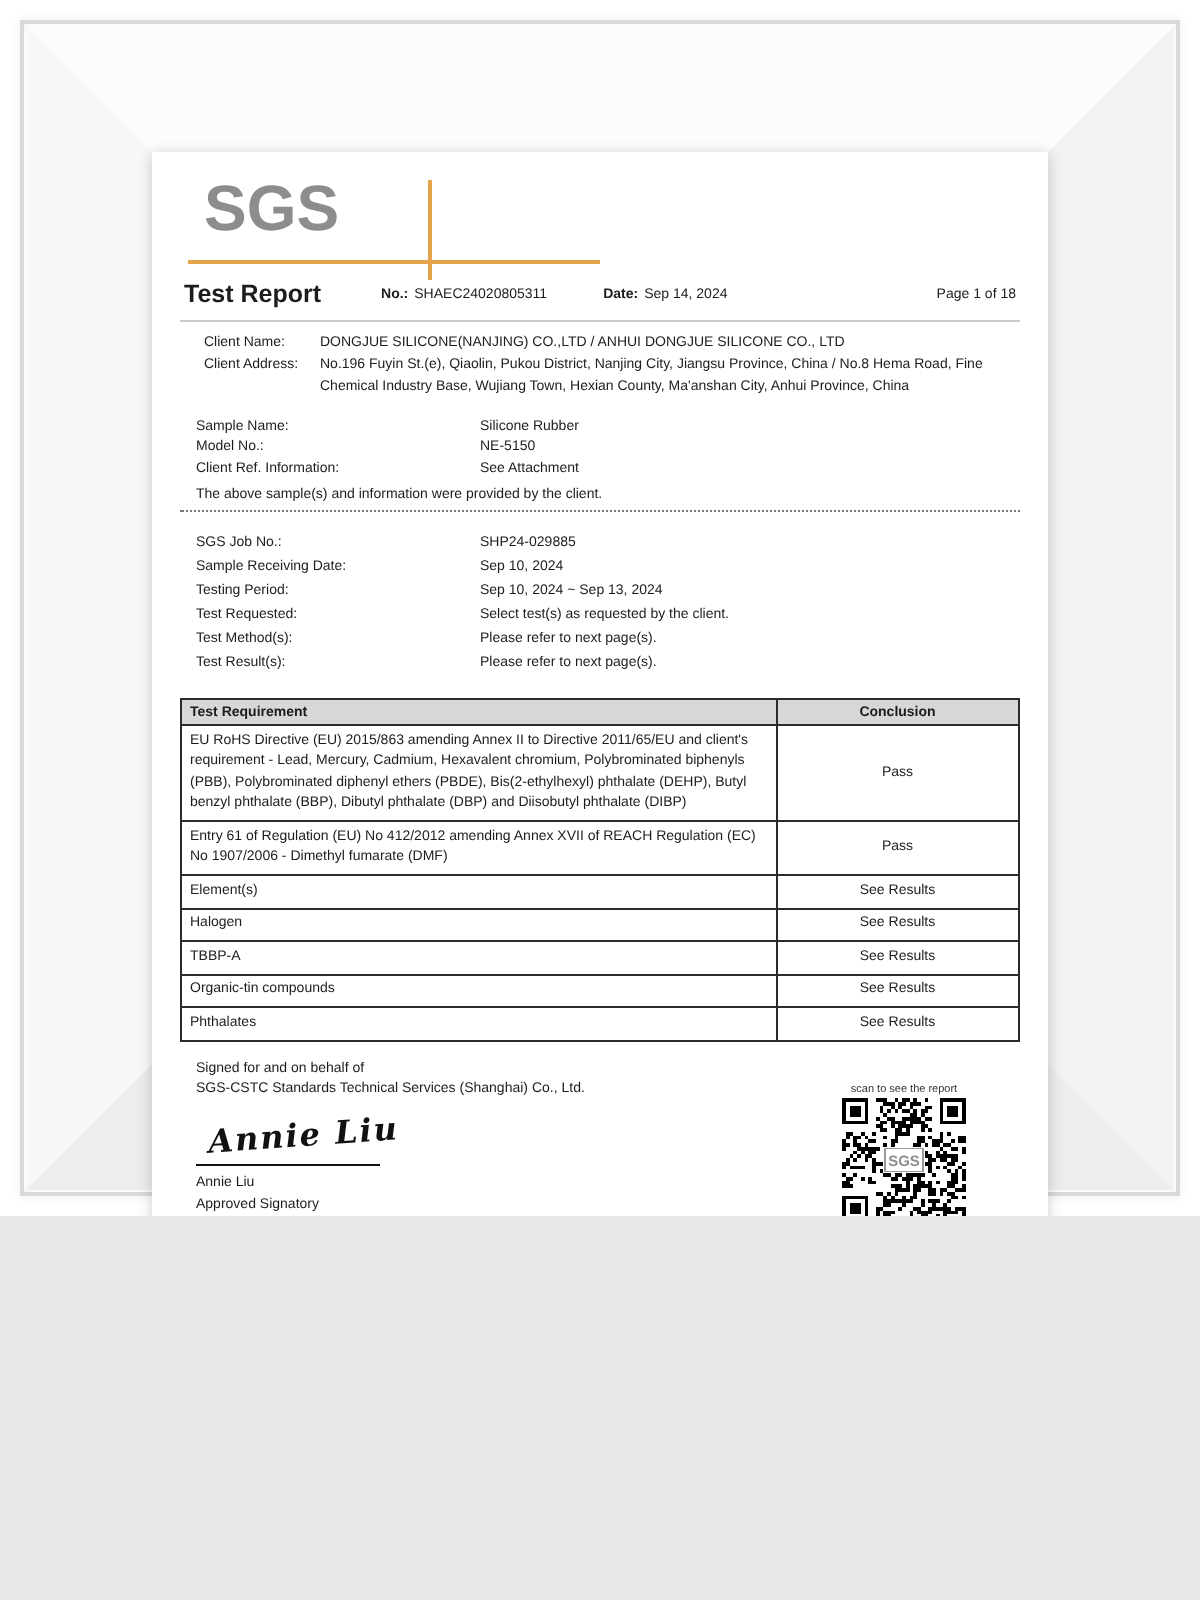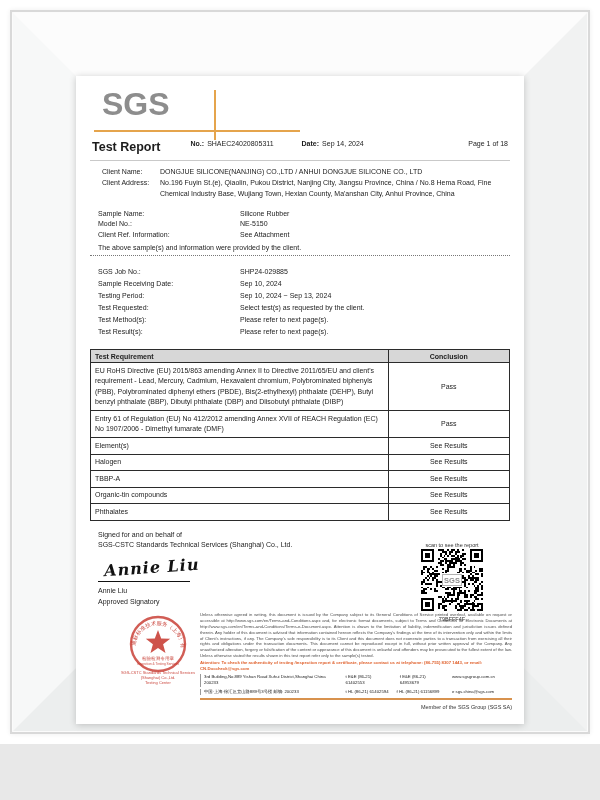--- a/index.html
+++ b/index.html
@@ -1,36 +1,36 @@
 <!DOCTYPE html>
 <html><head>
 <meta charset="utf-8">
 <style>
   html,body{margin:0;padding:0;background:#e8e8e8;}
   *{box-sizing:border-box;}
-  .scene{position:relative;width:600px;height:744px;background:#ffffff;overflow:hidden;
+  .scene{position:relative;width:600px;height:608px;background:#ffffff;overflow:hidden;
          font-family:"Liberation Sans",sans-serif;color:#1c1c1c;}
   .frame-edge-line{position:absolute;inset:10px;border:2px solid #d9d9d9;
          box-shadow:0 0 5px rgba(0,0,0,.07), inset 0 0 3px rgba(0,0,0,.05);}
   .frame-mat{position:absolute;inset:13px;
          border:63px solid;border-color:#fcfcfc #f1f2f2 #ecieee #f7f8f8;
          border-color:#fcfcfc #f1f2f2 #eceeee #f7f8f8;
          box-shadow:inset 0 1px 6px rgba(0,0,0,.10);}
   .doc{position:relative;width:448px;height:648px;background:#ffffff;
          box-shadow:0 1px 7px rgba(0,0,0,.2);padding:0 14px;overflow:hidden;}
 
   
   .logo-wrap{position:relative;height:50px;margin-top:10px;}
   .sgs-text{position:absolute;left:12px;top:0;font-size:32px;font-weight:bold;
          color:#8d8d8d;letter-spacing:0;font-family:"Liberation Sans",sans-serif;}
   .logo-hline{position:absolute;left:4px;top:44px;width:206px;height:2px;background:#e5a44c;}
   .logo-vline{position:absolute;left:124px;top:4px;width:2px;height:50px;background:#e5a44c;}
 
   
-  .title-row{display:flex;align-items:flex-start;border-bottom:1px solid #c9c9c9;
+  .title-row{display:flex;align-items:center;border-bottom:1px solid #c9c9c9;
          padding:4px 2px 6px 2px;}
   .rpt-title{font-size:12.5px;font-weight:bold;margin-right:30px;}
   .hlbl{font-size:7px;font-weight:bold;margin-right:3px;}
   .hval{font-size:7px;margin-right:28px;}
   .hpage{font-size:7px;margin-left:auto;}
 
   .kv{display:flex;font-size:7px;line-height:1.55;}
   .kv .lbl{flex:0 0 auto;}
   .client-block{margin:6px 0 0 12px;}
   .client-block .lbl{width:58px;}

